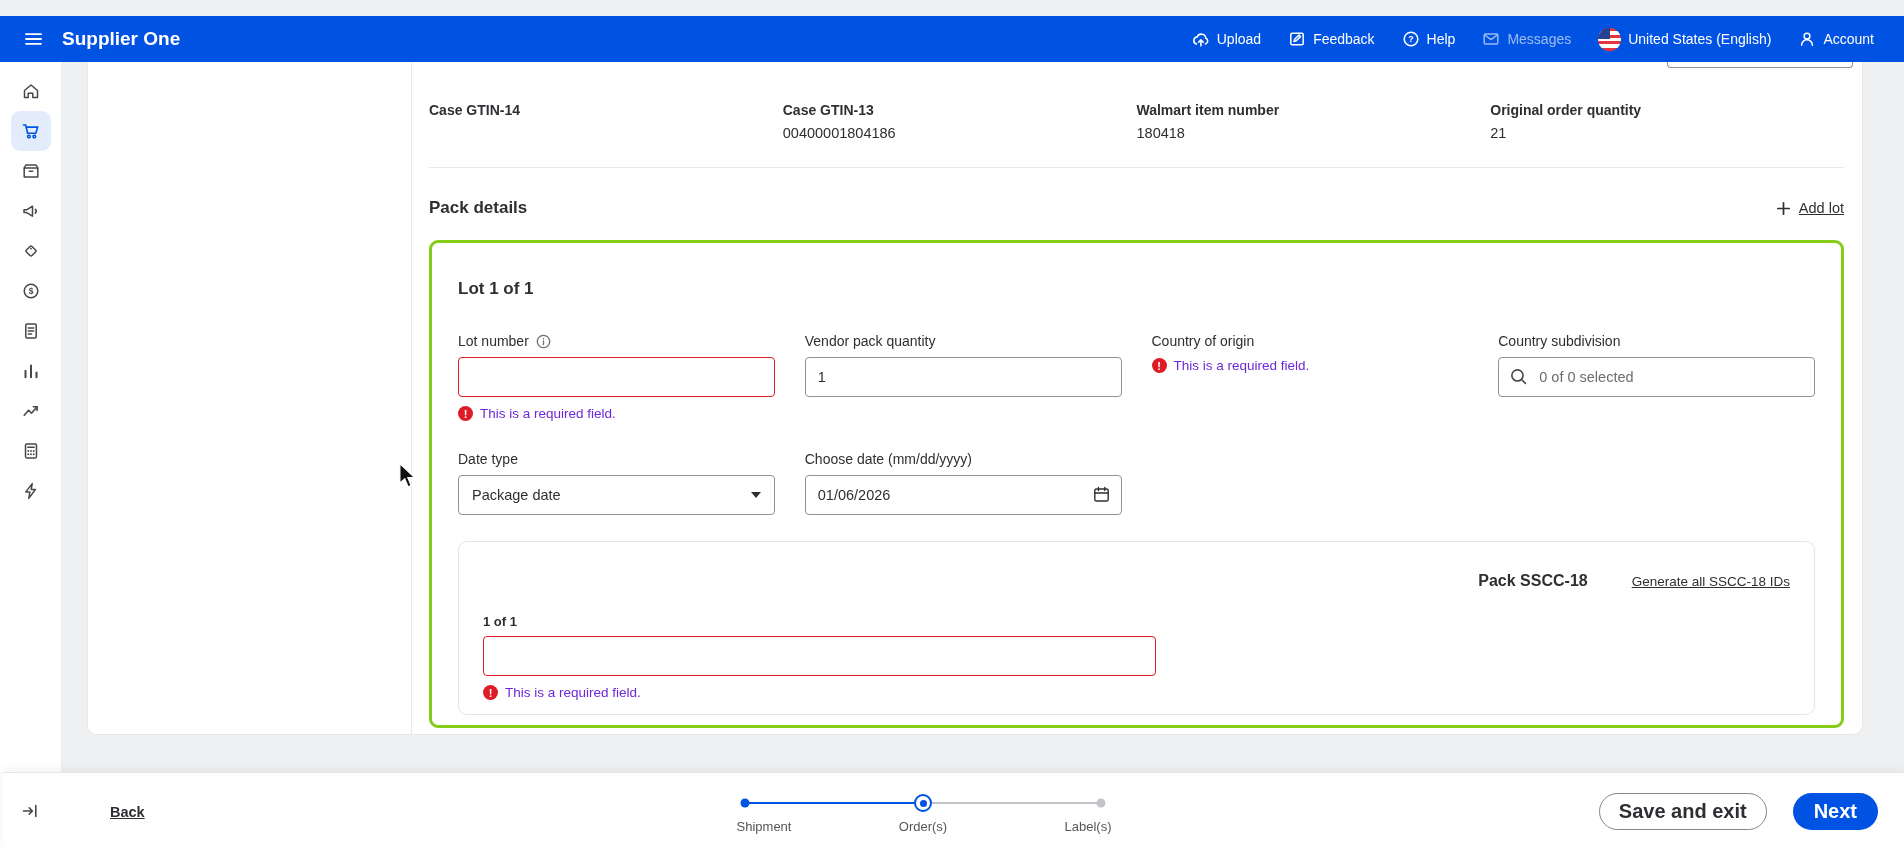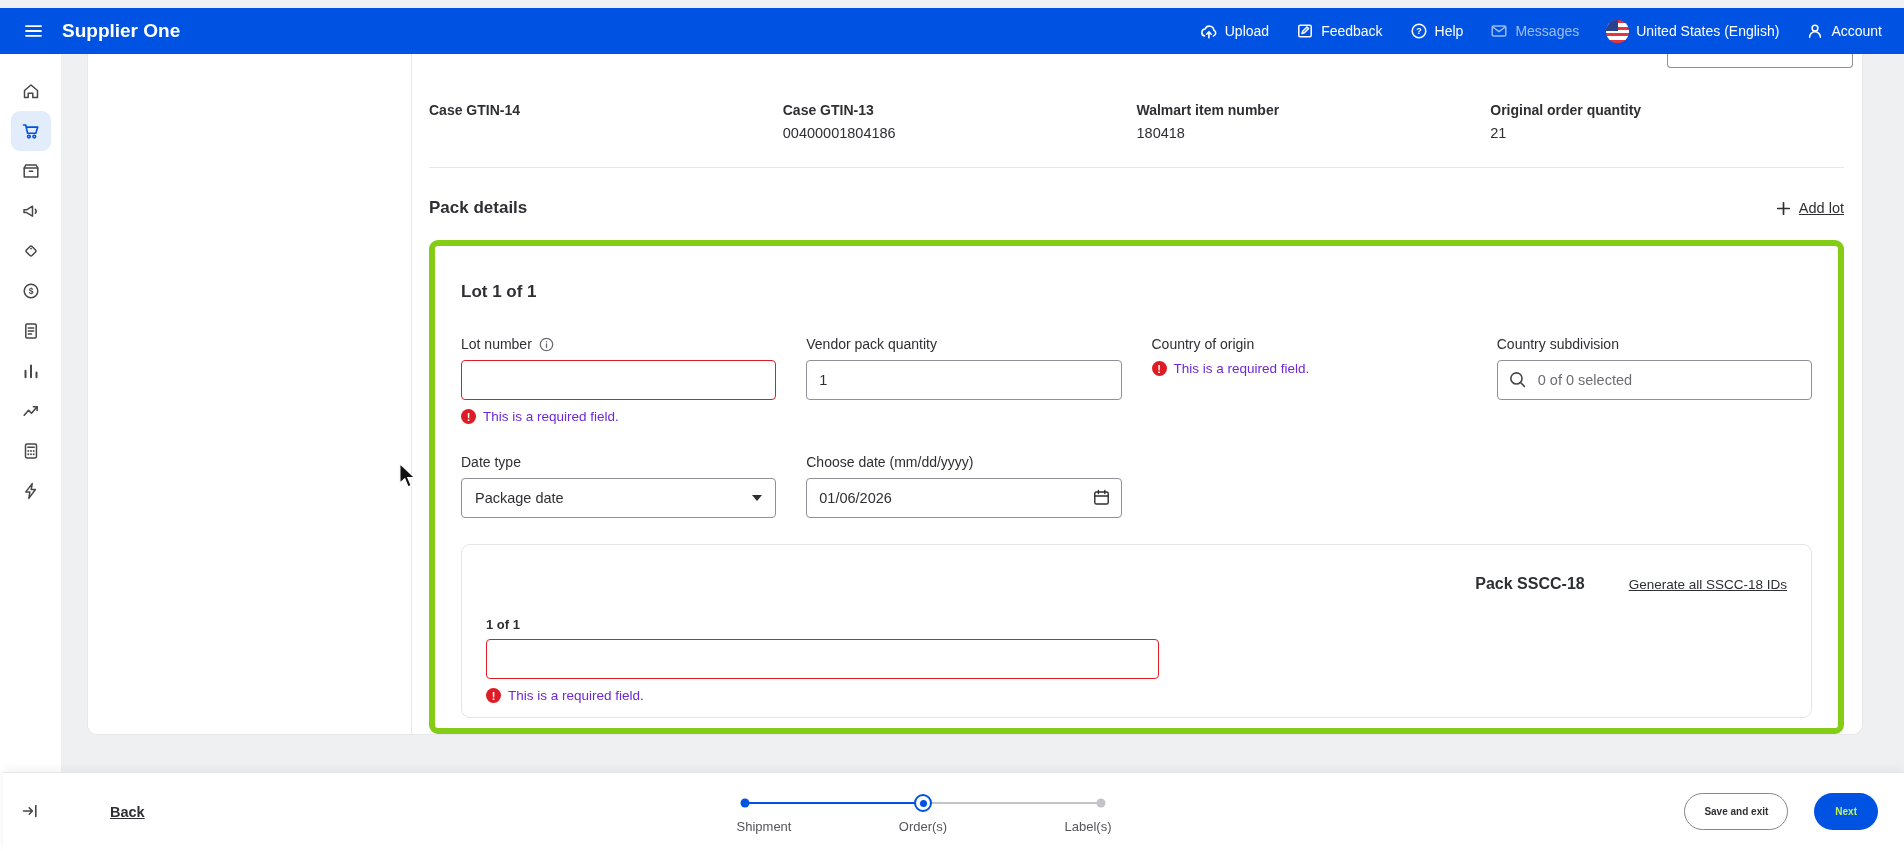--- a/index.html
+++ b/index.html
@@ -1,21 +1,21 @@
 <!DOCTYPE html>
 <html><head>
 <meta charset="utf-8">
 <style>
   * { margin:0; padding:0; box-sizing:border-box; }
   html,body { width:1904px; height:851px; }
   body { position:relative; overflow:hidden; font-family:"Liberation Sans",sans-serif; background:#eef0f1; color:#2e2f32; }
   svg { display:block; }
 
   
-  .topbar { position:absolute; top:8px; left:0; right:0; height:46px; background:#0053e2; color:#fff; display:flex; align-items:center; padding:0 22px 0 16px; z-index:30; }
+  .topbar { position:absolute; top:16px; left:0; right:0; height:46px; background:#0053e2; color:#fff; display:flex; align-items:center; padding:0 30px 0 16px; z-index:30; }
   .hamburger { width:34px; height:34px; display:flex; align-items:center; justify-content:center; cursor:pointer; }
   .brand { font-size:19px; font-weight:700; margin-left:12px; white-space:nowrap; }
   .topnav { margin-left:auto; display:flex; align-items:center; gap:27px; }
   .topnav-item { display:flex; align-items:center; gap:7px; font-size:14px; cursor:pointer; white-space:nowrap; }
   .topnav-item.disabled { opacity:.6; }
   .flag { width:23px; height:23px; border-radius:50%; overflow:hidden; position:relative; background:repeating-linear-gradient(180deg,#e53340 0 3.3px,#ffffff 3.3px 6.6px); flex:0 0 23px; }
   .flag::after { content:""; position:absolute; top:0; left:0; width:11.5px; height:11.5px; background:#26418f; }
 
   
   .sidebar { position:absolute; top:46px; left:0; bottom:0; width:61px; background:#fff; z-index:10; display:flex; flex-direction:column; align-items:center; padding-top:25px; }
@@ -33,21 +33,21 @@
   .summary .label { font-size:14px; font-weight:700; }
   .summary .value { font-size:14.5px; margin-top:7px; min-height:17px; }
 
   .hdiv { border:none; border-top:1px solid #e7e8ea; margin-top:25px; }
 
   .pack-head { display:flex; align-items:center; justify-content:space-between; margin-top:30px; }
   .pack-title { font-size:17px; font-weight:700; }
   .add-lot { display:flex; align-items:center; gap:7px; font-size:14.5px; cursor:pointer; }
   .add-lot .txt { text-decoration:underline; }
 
-  .lot-card { margin-top:22px; border:6px solid #84cc16; border-radius:9px; padding:28px 26px 10px 26px; }
+  .lot-card { margin-top:22px; border:3px solid #84cc16; border-radius:9px; padding:28px 26px 10px 26px; }
   .lot-title { font-size:17px; font-weight:700; margin-top:8px; }
   .grid4 { display:grid; grid-template-columns:repeat(4,1fr); column-gap:30px; }
   .r1 { margin-top:34px; }
   .r2 { margin-top:30px; }
   .f-label { display:flex; align-items:center; gap:7px; font-size:14px; font-weight:400; margin-bottom:8px; }
   .tb { position:relative; }
   .tb input { width:100%; height:40px; border:1px solid #8f9196; border-radius:4px; font-family:inherit; font-size:14.5px; color:#2e2f32; padding:0 12px; background:#fff; }
   .tb input::placeholder { color:#6b6d72; opacity:1; }
   .tb.has-icon input { padding-left:40px; }
   .tb .lead-icon { position:absolute; left:11px; top:10px; color:#46474a; pointer-events:none; }
@@ -78,23 +78,23 @@
   .seg.u { left:180px; width:172px; background:#c3c4c7; }
   .dot { position:absolute; top:9px; transform:translate(-50%,-50%); border-radius:50%; }
   .dot.complete { left:0; width:9px; height:9px; background:#0053e2; }
   .dot.current { left:50%; width:18px; height:18px; background:#fff; border:2.5px solid #0053e2; display:flex; align-items:center; justify-content:center; }
   .dot.current::after { content:""; width:7px; height:7px; border-radius:50%; background:#0053e2; }
   .dot.upcoming { left:100%; width:9px; height:9px; background:#c3c4c7; }
   .step-labels { position:relative; height:16px; margin-top:7px; font-size:13px; color:#55565a; }
   .step-labels span { position:absolute; transform:translateX(-50%); white-space:nowrap; }
   .sl-0 { left:19px; } .sl-1 { left:50%; } .sl-2 { left:calc(100% - 13px); }
   .btns { position:absolute; right:26px; top:20px; display:flex; gap:26px; }
-  .btn { height:37px; border-radius:19px; display:flex; align-items:center; font-size:10px; font-weight:700; cursor:pointer; padding:0 19px; border:none; font-family:inherit; }
+  .btn { height:37px; border-radius:19px; display:flex; align-items:center; font-size:20px; font-weight:700; cursor:pointer; padding:0 19px; border:none; font-family:inherit; }
   .btn.secondary { background:#fff; border:1px solid #84868a; color:#2e2f32; }
-  .btn.primary { background:#0053e2; color:#bef264; padding:0 21px;text-align:right; }
+  .btn.primary { background:#0053e2; color:#ffffff; padding:0 21px;text-align:right; }
 
   .cursor { position:absolute; left:398px; top:462px; z-index:40; pointer-events:none; }
 </style>
 </head>
 <body>
 
 <header class="topbar">
   <div class="hamburger">
     <svg width="20" height="20" viewBox="0 0 20 20">
         <path d="M3 5.2h15M3 10h15M3 14.8h15" stroke="#fff" stroke-width="1.8" stroke-linecap="round" fill="none"></path>

